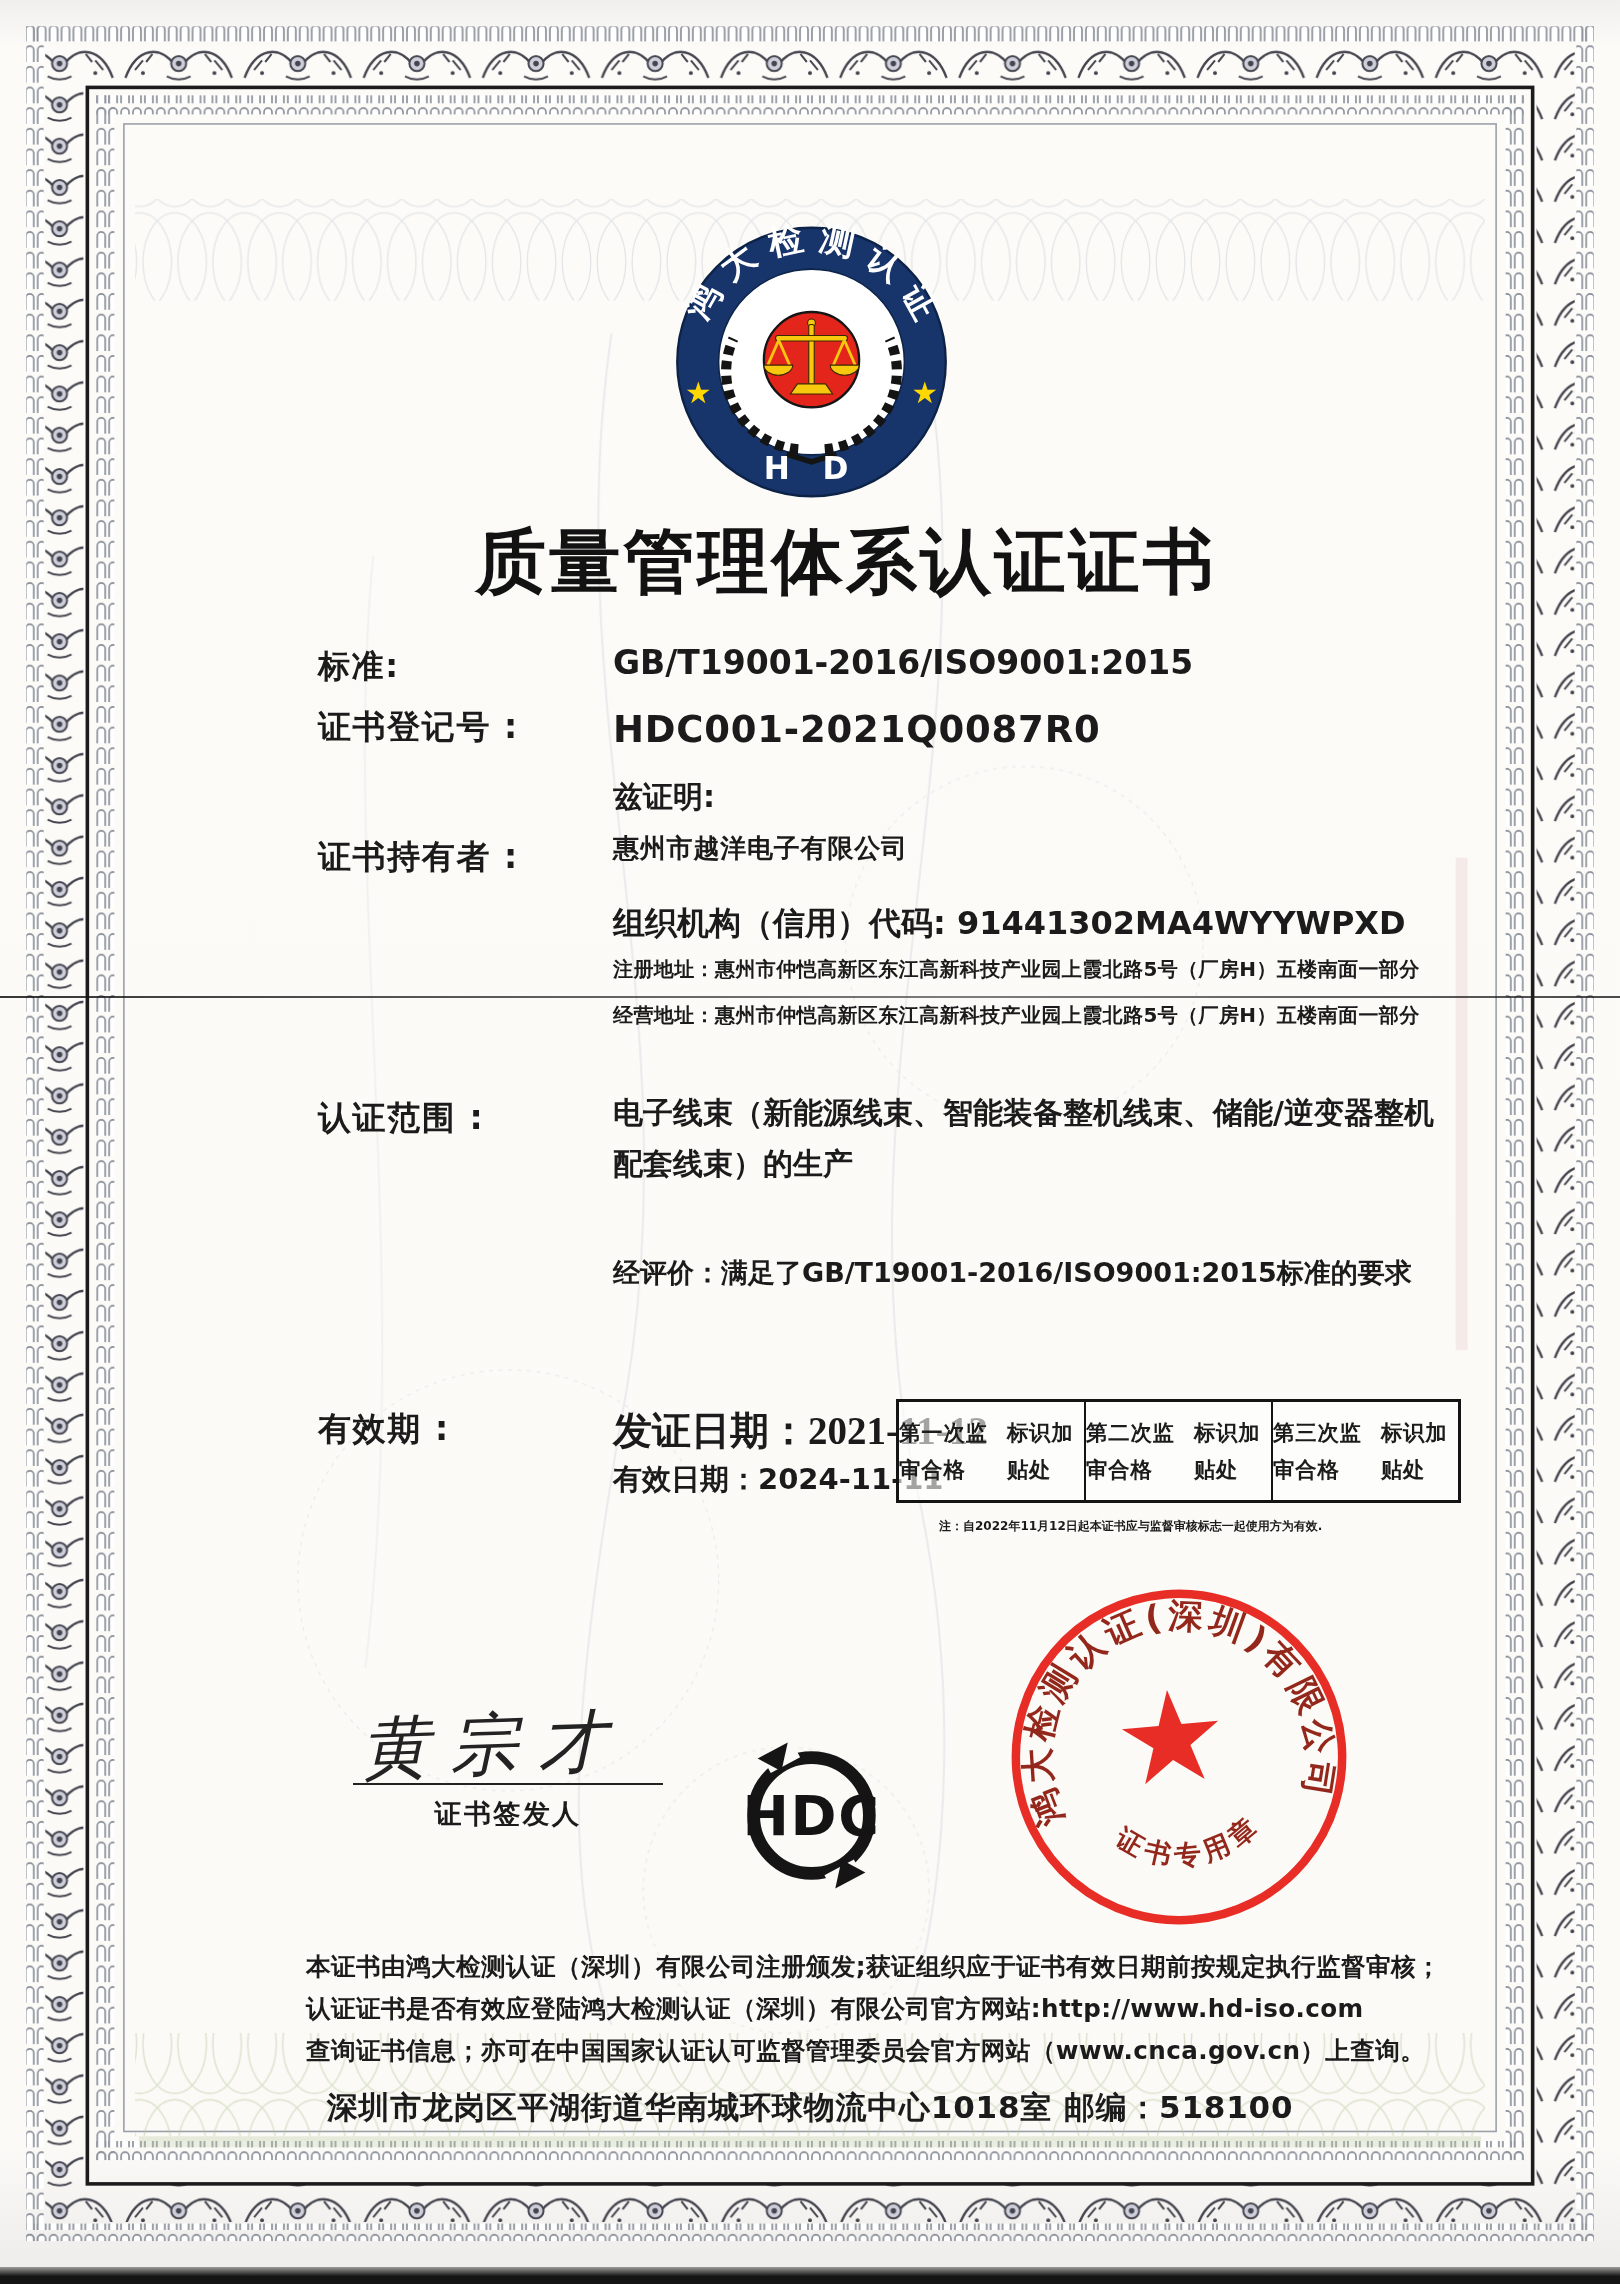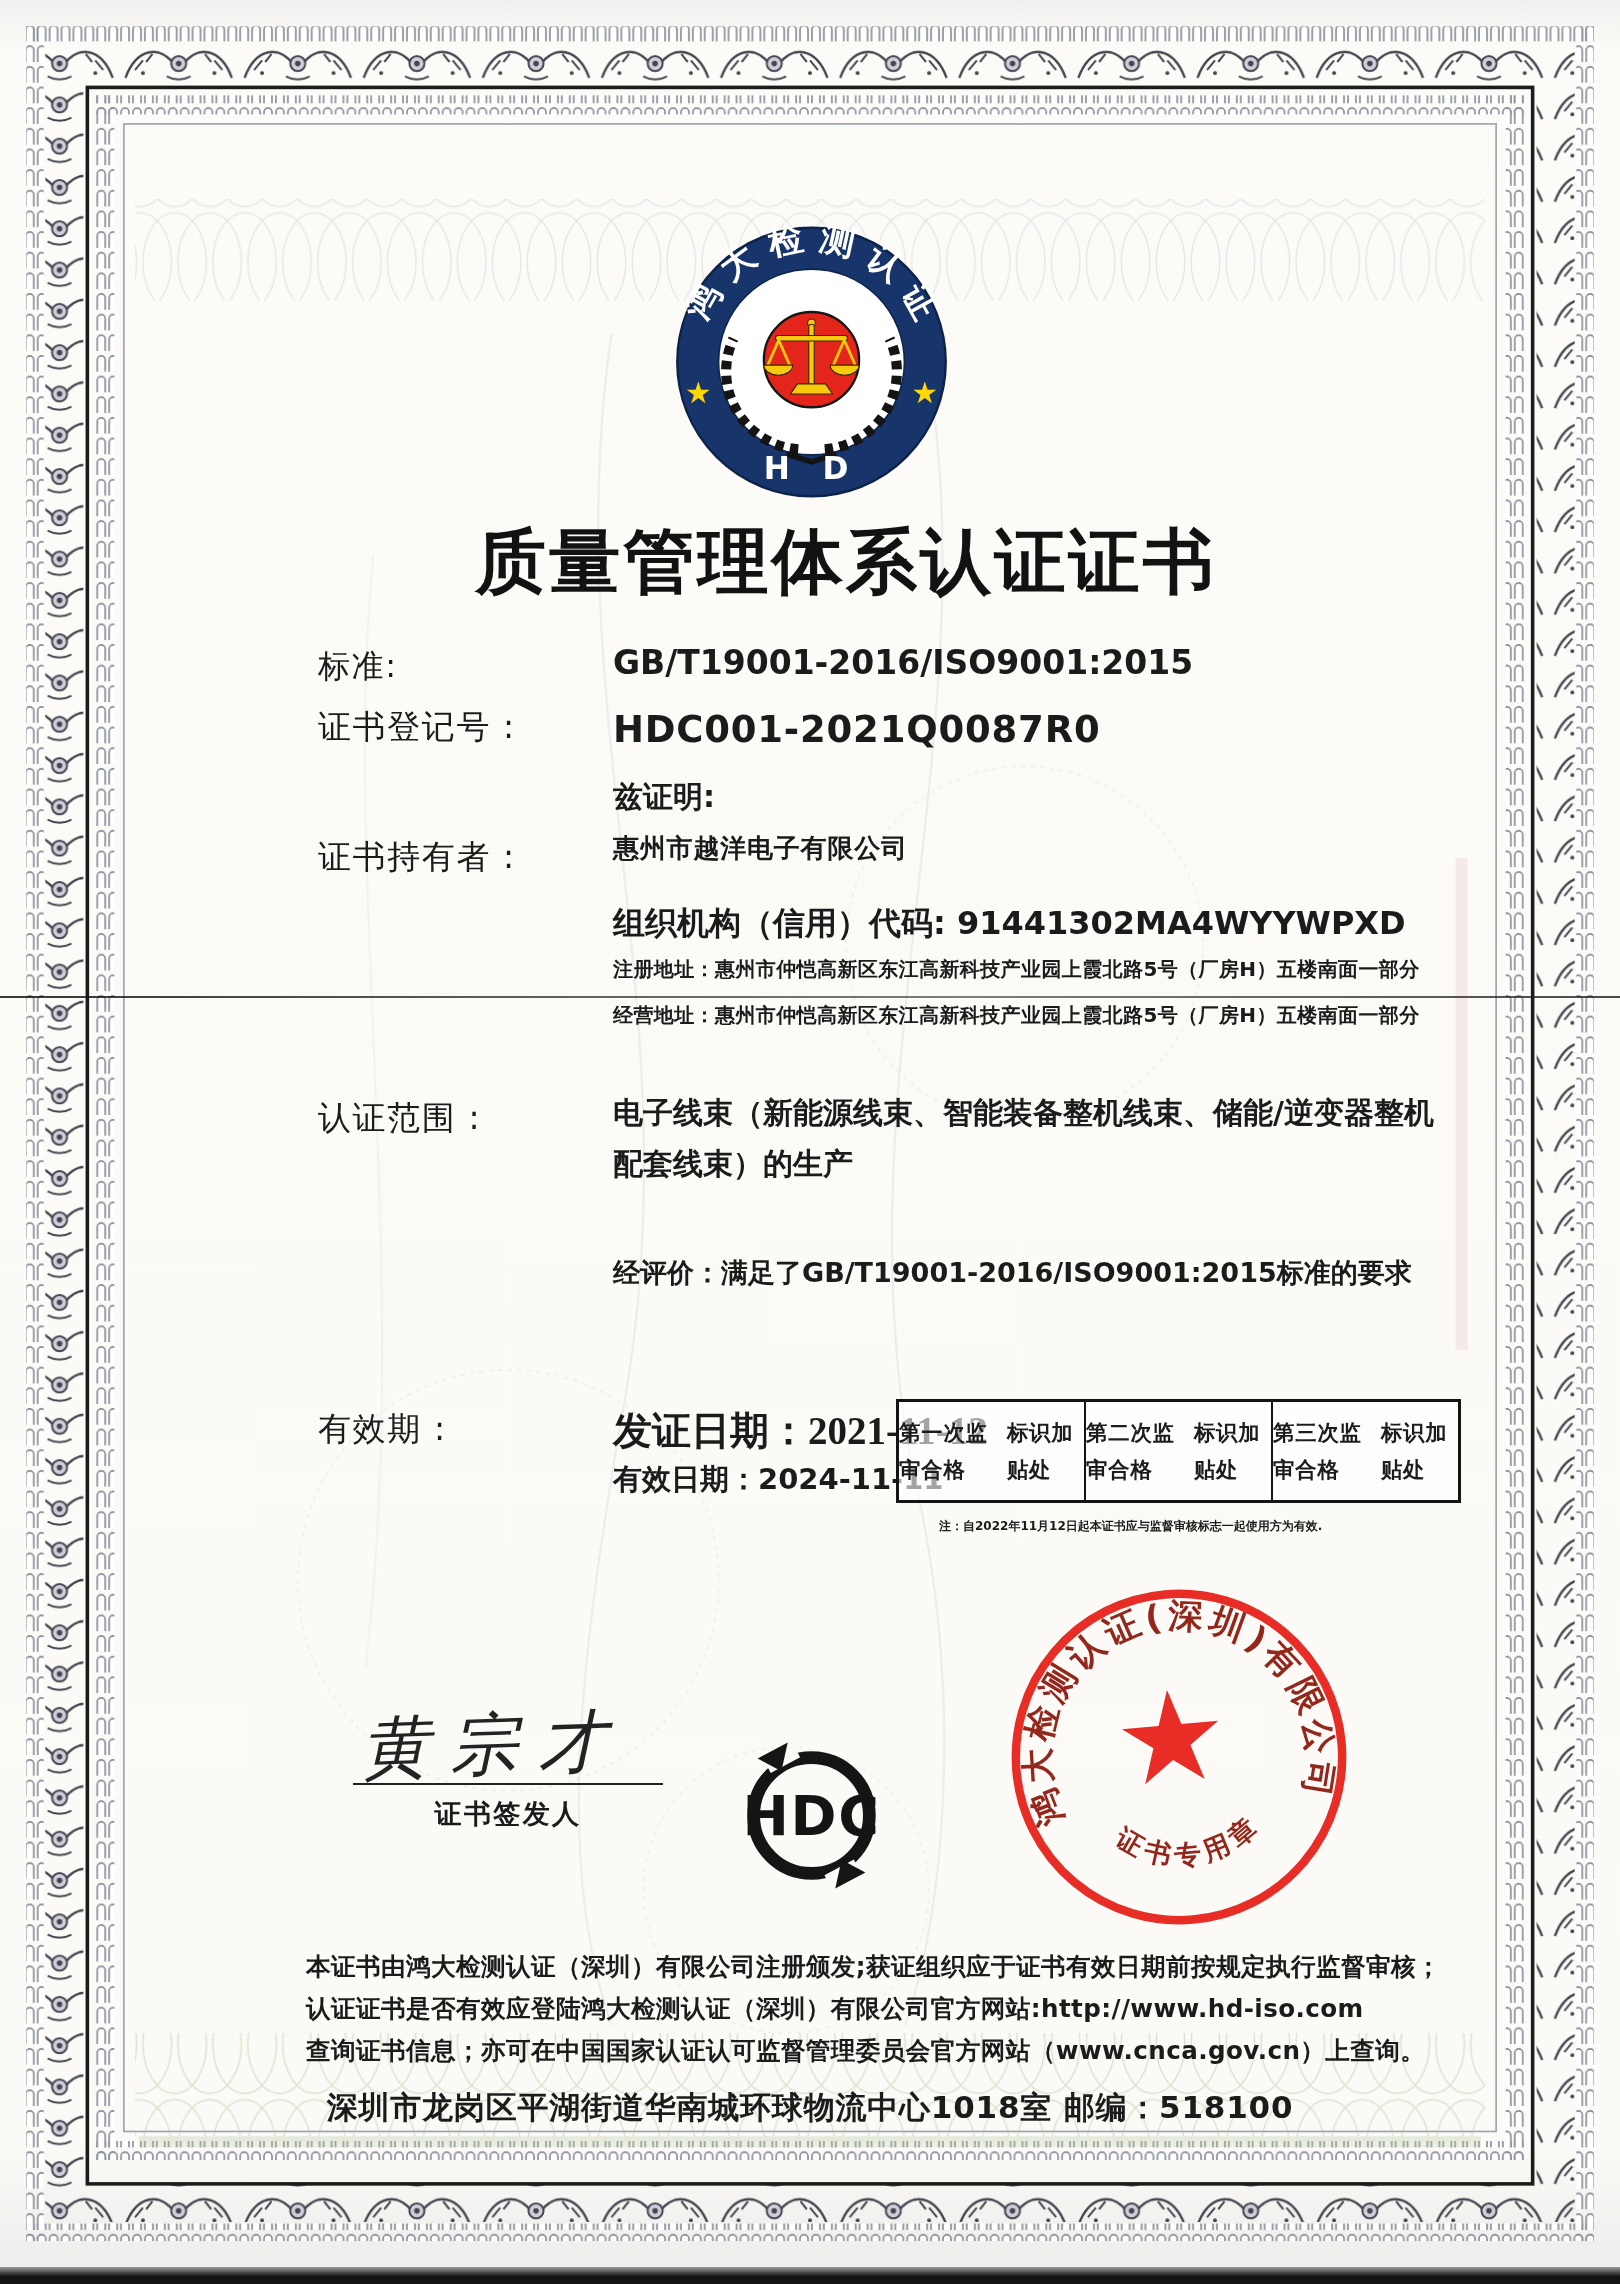--- a/index.html
+++ b/index.html
@@ -6,21 +6,21 @@
   .page{
     position:relative;
     width:1620px;height:2284px;
     background:linear-gradient(180deg,#f0efed 0px,#fcfbf8 48px,#fbfaf7 2144px,#efeeec 2255px);
     overflow:hidden;
     font-family:"DejaVu Sans","Liberation Sans",sans-serif;
     color:#1b1b1b;
   }
   .abs{position:absolute;}
   .b{font-weight:700;}
-  .label{font-weight:400;letter-spacing:1.6px;}
+  .label{font-weight:700;letter-spacing:1.6px;}
   
   .audit-table{
     display:flex;
     border:3.2px solid #141414;
     background:rgba(255,255,255,.6);
   }
   .audit-cell{
     width:185px;height:98px;
     display:flex;flex-direction:row;justify-content:center;align-items:center;
     font-weight:700;font-size:21.4px;line-height:37px;color:#1c1c1c;

